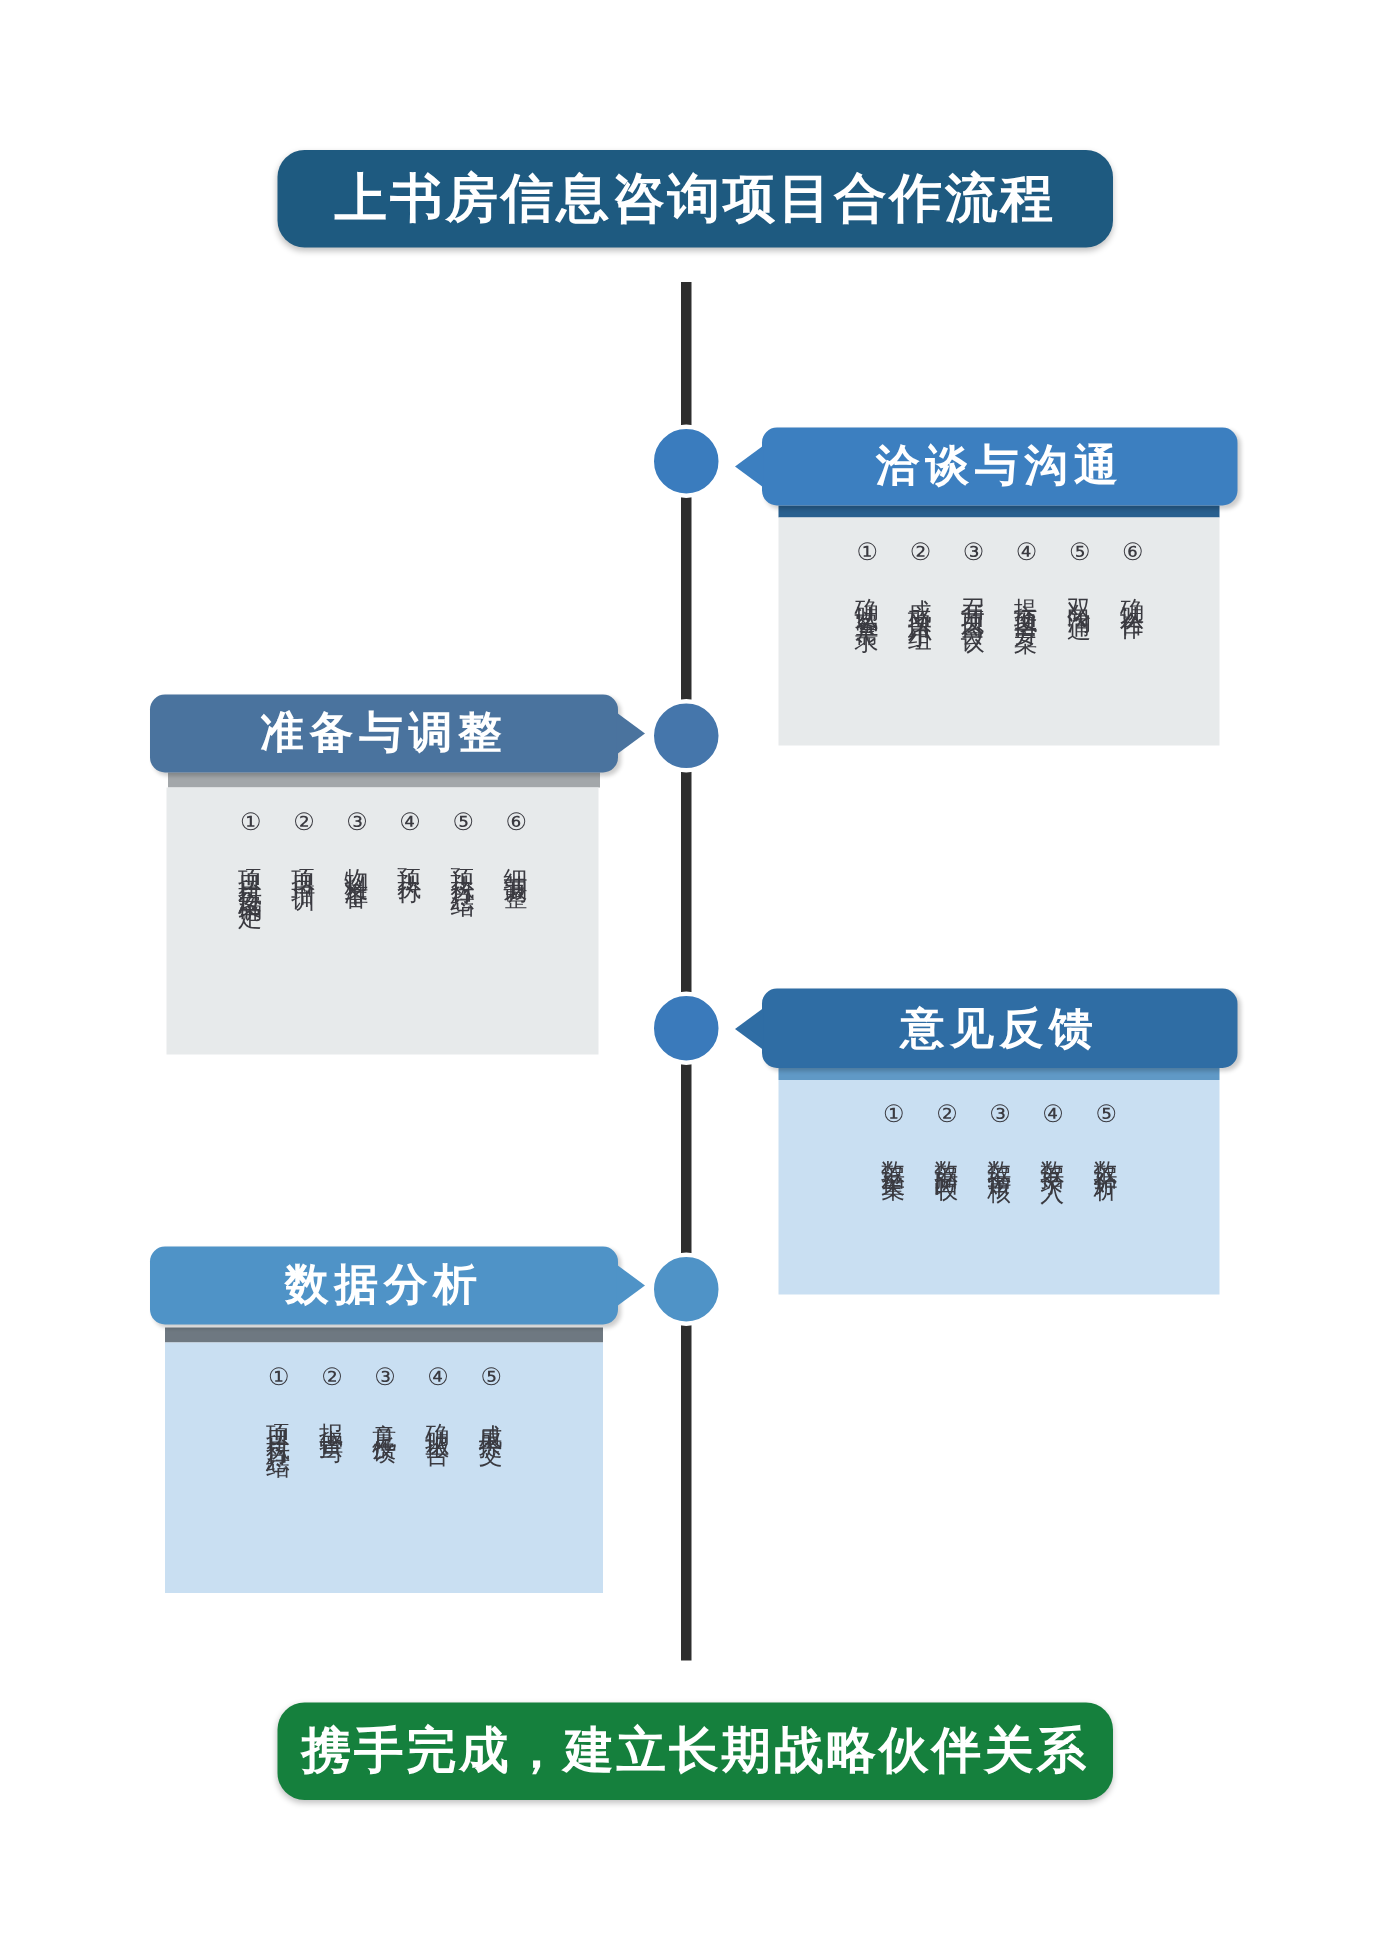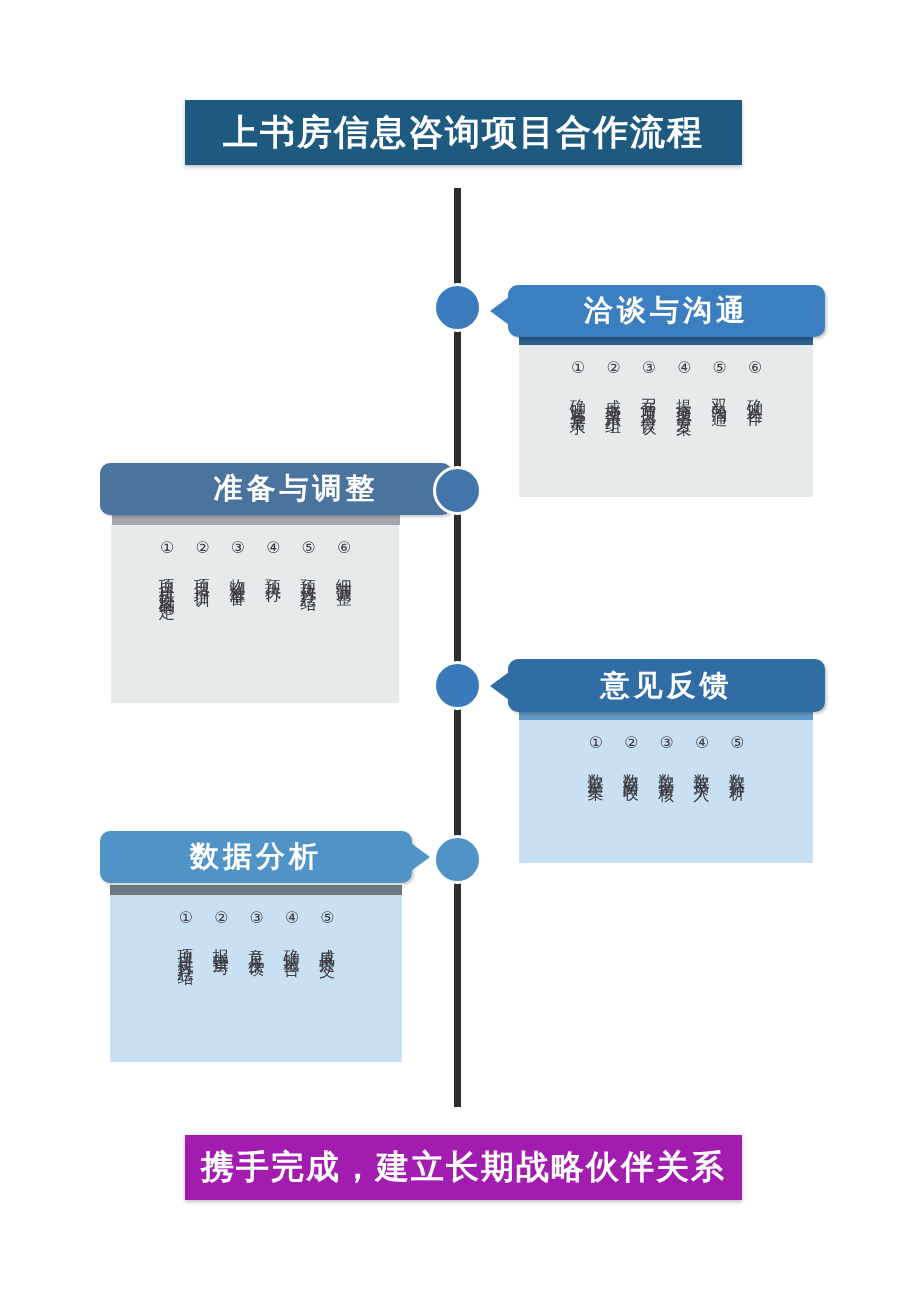--- a/index.html
+++ b/index.html
@@ -1,21 +1,21 @@
 <!DOCTYPE html>
 <html><head>
 <meta charset="utf-8">
 <style>
   html,body{margin:0;padding:0;background:#ffffff;}
   body{font-family:"DejaVu Sans","Liberation Sans",sans-serif;}
   .canvas{position:relative;width:920px;height:1300px;background:#ffffff;overflow:hidden;}
 
   
   .banner{position:absolute;left:185px;width:557px;height:65px;
-    background:#1E5A80;color:#fff;border-radius:0;
+    background:#1E5A80;color:#fff;border-radius:18px;
     display:flex;align-items:center;justify-content:center;
     font-weight:bold;letter-spacing:2px;
     box-shadow:0 2px 4px rgba(0,0,0,.25);}
   .banner.top{top:100px;font-size:35px;}
   .banner.bottom{top:1135px;font-size:33px;}
 
   
   .timeline{position:absolute;left:454px;top:188px;width:7px;height:919px;background:#2E2E2E;}
   .node{position:absolute;left:433px;width:43px;height:43px;border-radius:50%;
     background:#3A7CBE;border:3px solid #ffffff;box-sizing:content-box;z-index:3;}
@@ -37,21 +37,21 @@
     gap:17px;padding-top:13px;box-sizing:border-box;z-index:1;}
   .col{writing-mode:vertical-rl;text-orientation:upright;
     font-size:16px;letter-spacing:4px;line-height:1.15;color:#3A3A40;}
   .num{margin-inline-end:5px;}
 
   
   #stage-0 .stage-header{left:508px;top:285px;width:317px;height:52px;}
   #stage-0 .stage-strip {left:519px;top:337px;width:294px;height:8px;}
   #stage-0 .stage-content{left:519px;top:345px;width:294px;height:152px;}
 
-  #stage-1 .stage-header{left:100px;top:463px;width:312px;height:52px;padding-left:40px;}
+  #stage-1 .stage-header{left:100px;top:463px;width:312px;height:52px;}
   #stage-1 .stage-strip {left:112px;top:515px;width:288px;height:10px;}
   #stage-1 .stage-content{left:111px;top:525px;width:288px;height:178px;}
 
   #stage-2 .stage-header{left:508px;top:659px;width:317px;height:53px;}
   #stage-2 .stage-strip {left:519px;top:712px;width:294px;height:8px;}
   #stage-2 .stage-content{left:519px;top:720px;width:294px;height:143px;}
 
   #stage-3 .stage-header{left:100px;top:831px;width:312px;height:52px;}
   #stage-3 .stage-strip {left:110px;top:885px;width:292px;height:10px;}
   #stage-3 .stage-content{left:110px;top:895px;width:292px;height:167px;}
@@ -147,15 +147,15 @@
         <div class="col" style="color: rgb(58, 58, 64);"><span class="num">②</span><span>报告撰写</span></div>
 
         <div class="col" style="color: rgb(58, 58, 64);"><span class="num">③</span><span>意见反馈</span></div>
 
         <div class="col" style="color: rgb(58, 58, 64);"><span class="num">④</span><span>确认报告</span></div>
 
         <div class="col" style="color: rgb(58, 58, 64);"><span class="num">⑤</span><span>成果提交</span></div>
       </div>
   </section>
 
-  <div class="banner bottom" style="background: #a21caf; color: rgb(255, 255, 255);">携手完成，建立长期战略伙伴关系</div>
+  <div class="banner bottom" style="background: #15803d; color: rgb(255, 255, 255);">携手完成，建立长期战略伙伴关系</div>
 
 </div>
 
 </body></html>

